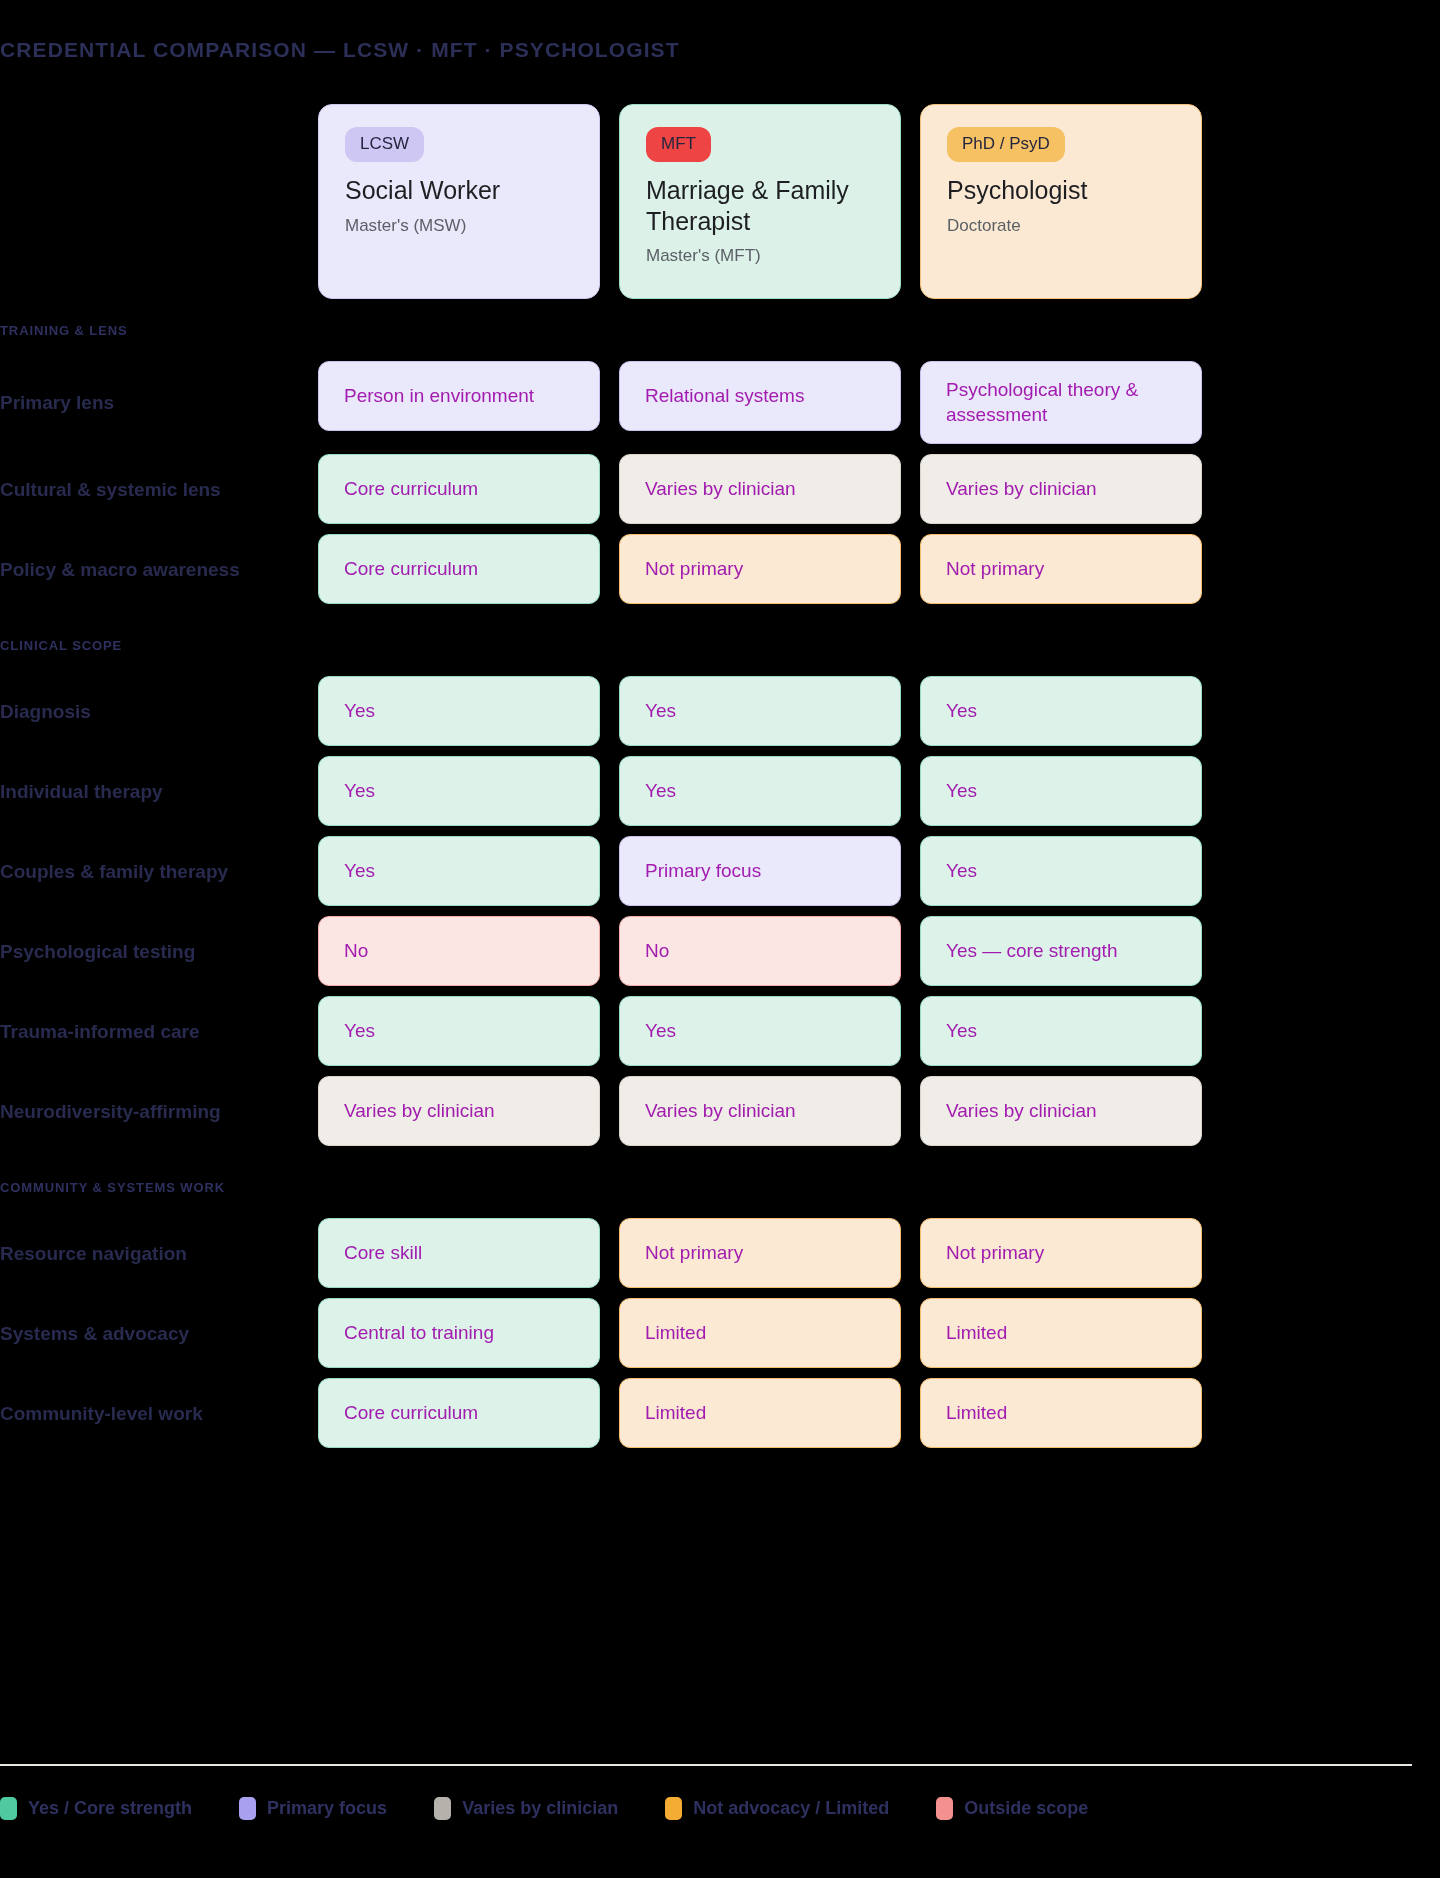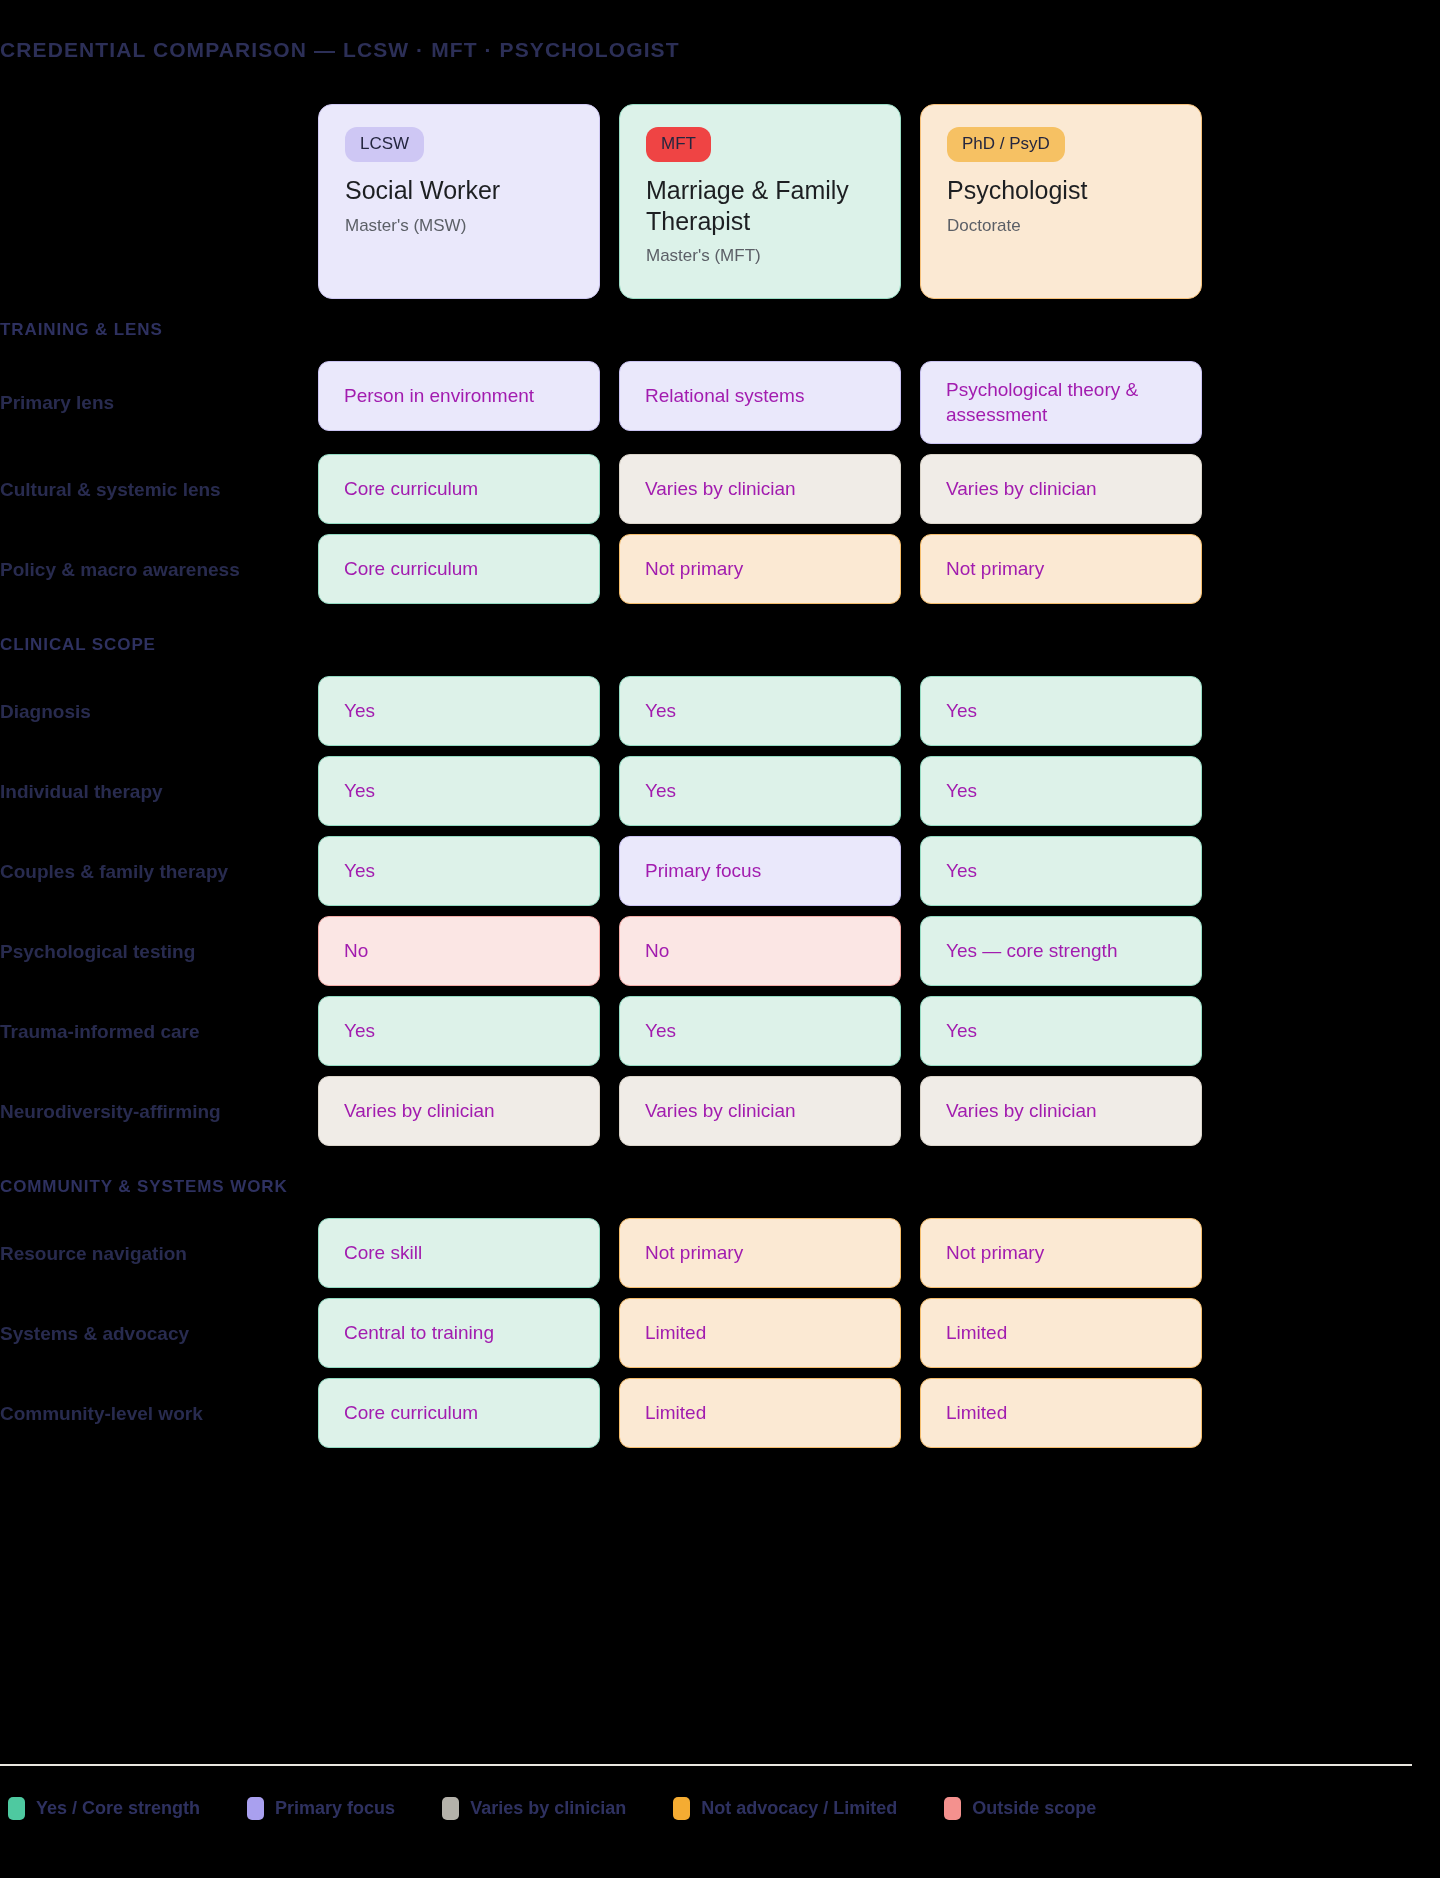--- a/index.html
+++ b/index.html
@@ -102,21 +102,21 @@
     font-size: 17px;
     color: #5b5f66;
     line-height: 1.3;
   }
 
   
   .section-head {
     height: 62px;
     display: flex;
     align-items: center;
-    font-size: 17px;
+    font-size: 13px;
     font-weight: 700;
     letter-spacing: 0.9px;
     color: #2e3160;
     padding-left: 0px;
   }
 
   
   .data-row {
     margin-bottom: 10px;
   }
@@ -155,21 +155,21 @@
     position: absolute;
     left: 0px;
     top: 1764px;
     width: 1440px;
     height: 2px;
     background: #e8e6df;
   }
 
   .legend {
     position: absolute;
-    left: 8px;
+    left: 0px;
     top: 1797px;
     display: flex;
     align-items: center;
     gap: 0px;
   }
 
   .legend-item {
     display: flex;
     align-items: center;
     margin-right: 47px;

